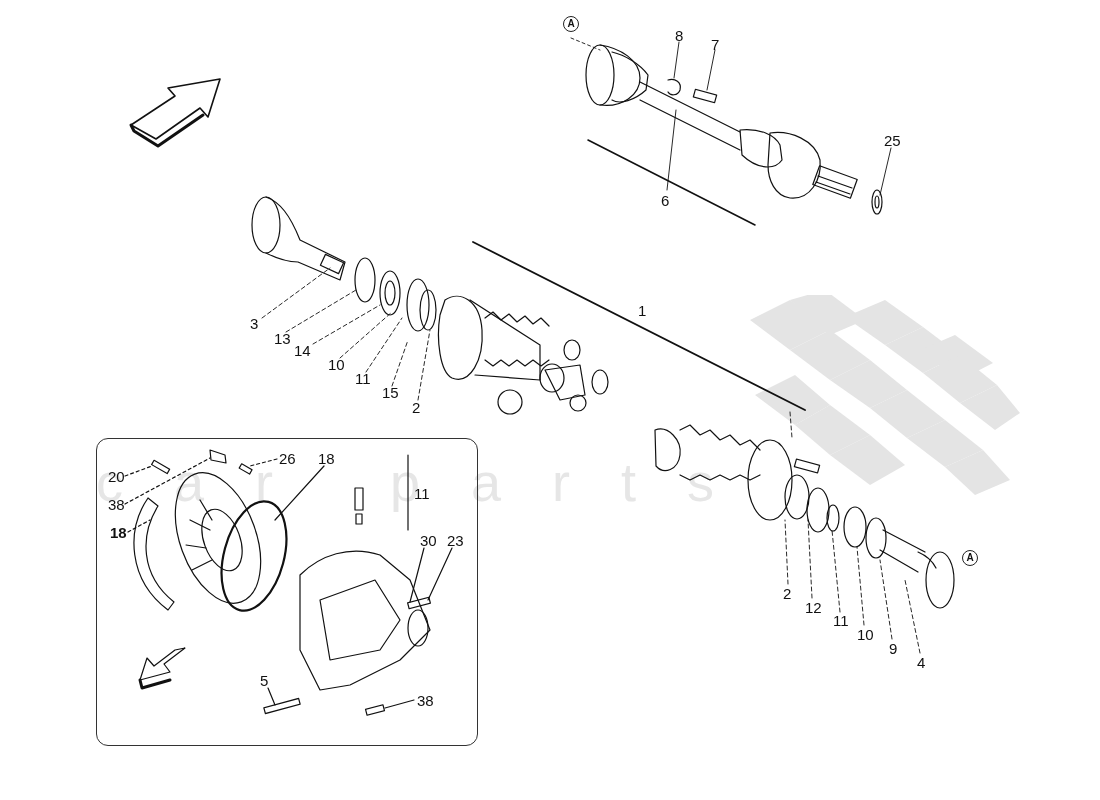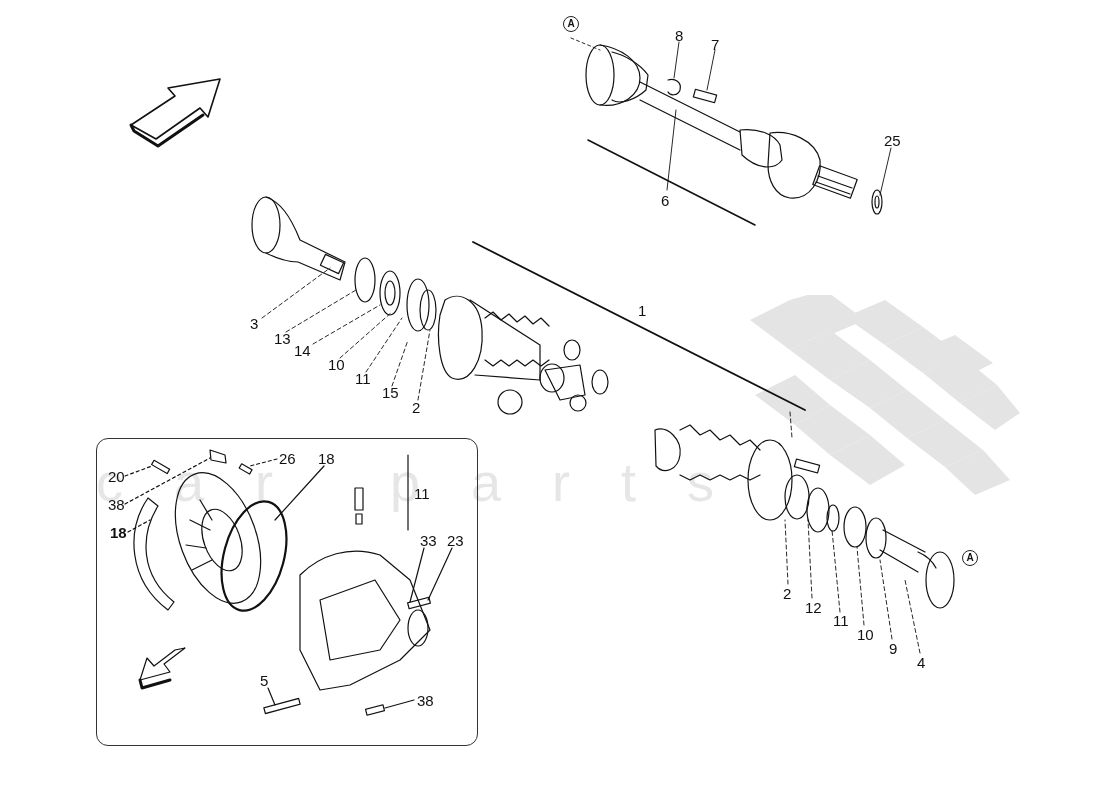--- a/index.html
+++ b/index.html
@@ -204,17 +204,17 @@
   <div class="callout" style="left:833px; top:613px;">11</div>
   <div class="callout" style="left:857px; top:627px;">10</div>
   <div class="callout" style="left:889px; top:641px;">9</div>
   <div class="callout" style="left:917px; top:655px;">4</div>
   <div class="callout" style="left:108px; top:469px;">20</div>
   <div class="callout" style="left:108px; top:497px;">38</div>
   <div class="callout" style="left:110px; top:525px;font-weight:bold;">18</div>
   <div class="callout" style="left:279px; top:451px;">26</div>
   <div class="callout" style="left:318px; top:451px;">18</div>
   <div class="callout" style="left:414px; top:486px;">11</div>
-  <div class="callout" style="left:420px; top:533px;">33</div>
+  <div class="callout" style="left:420px; top:533px;">30</div>
   <div class="callout" style="left:447px; top:533px;">23</div>
   <div class="callout" style="left:260px; top:673px;">5</div>
   <div class="callout" style="left:417px; top:693px;">38</div>
 </div>
 
 </body></html>

